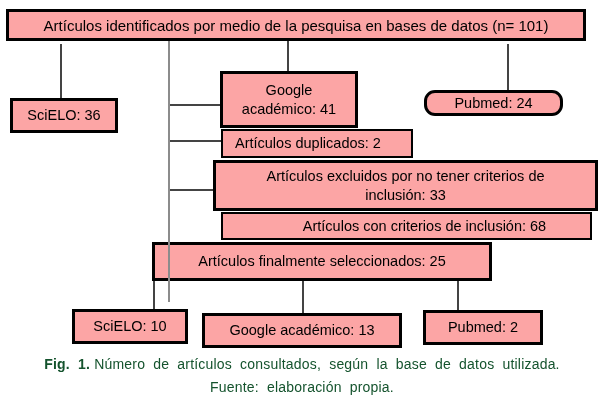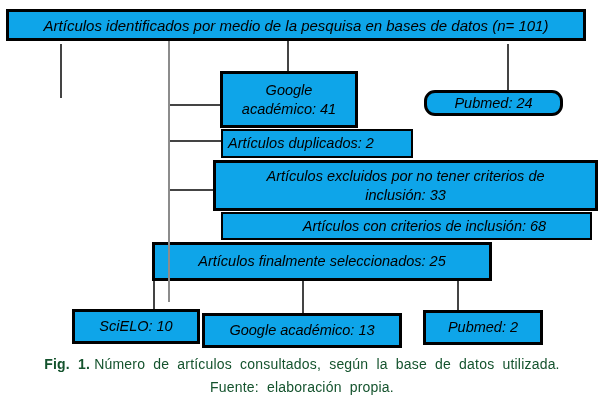--- a/index.html
+++ b/index.html
@@ -11,37 +11,36 @@
   .canvas {
     position: relative;
     width: 604px;
     height: 411px;
     background: #ffffff;
     overflow: hidden;
   }
   .node {
     position: absolute;
     box-sizing: border-box;
-    background: #0ea5e9;
+    background: #fca5a5;
     border: 3px solid #000000;
     color: #000000;
     display: flex;
     align-items: center;
     justify-content: center;
     text-align: center;
     font-size: 14.5px;
     line-height: 19px;
     z-index: 2;
-    font-style: italic;
   }
   .node.thin { border-width: 2px; }
   .node.left-text {
     justify-content: flex-start;
     text-align: left;
-    padding-left: 5px;
+    padding-left: 12px;
   }
   .line {
     position: absolute;
     background: #444444;
     z-index: 1;
   }
   .line.v { width: 1.5px; }
   .line.h { height: 1.5px; }
   .line.spine { background: #8c8c8c; z-index: 5; width: 1.5px; }
   .caption {
@@ -60,21 +59,21 @@
 
   
   #n-identified   { left: 6px;   top: 9px;   width: 580px; height: 32px; font-size: 15px; }
   #n-scielo36     { left: 10px;  top: 98px;  width: 108px; height: 35px; }
   #n-google41     { left: 220px; top: 71px;  width: 138px; height: 57px; padding: 12px 14px; }
   #n-pubmed24     { left: 424px; top: 90px;  width: 139px; height: 26px; border-radius: 11px; }
   #n-duplicated   { left: 221px; top: 129px; width: 192px; height: 29px; }
   #n-excluded     { left: 213px; top: 160px; width: 385px; height: 51px; padding: 0 28px; }
   #n-criteria     { left: 221px; top: 212px; width: 371px; height: 28px; padding-left: 36px; }
   #n-final        { left: 152px; top: 242px; width: 340px; height: 39px; }
-  #n-scielo10     { left: 72px;  top: 309px; width: 128px; height: 35px; }
+  #n-scielo10     { left: 72px;  top: 309px; width: 116px; height: 35px; }
   #n-google13     { left: 202px; top: 313px; width: 200px; height: 35px; }
   #n-pubmed2      { left: 423px; top: 310px; width: 120px; height: 35px; }
 
   
   #l-top-scielo   { left: 60px;  top: 44px;  height: 54px; }
   #l-spine        { left: 168px; top: 41px;  height: 261px; }
   #l-top-google   { left: 287px; top: 41px;  height: 30px; }
   #l-top-pubmed   { left: 507px; top: 44px;  height: 46px; }
   #l-br-google    { left: 168px; top: 104px; width: 52px; }
   #l-br-dup       { left: 168px; top: 140px; width: 53px; }
@@ -85,20 +84,23 @@
 </style>
 </head>
 <body>
 
 <div class="canvas">
 
   <div class="node" id="n-identified">
     <span>Artículos identificados por medio de la pesquisa en bases de datos (n= 101)</span>
   </div>
 
+  <div class="node" id="n-scielo36">
+    <span>SciELO: 36</span>
+  </div>
   <div class="node" id="n-google41">
     <span>Google académico: 41</span>
   </div>
   <div class="node" id="n-pubmed24">
     <span>Pubmed: 24</span>
   </div>
 
   <div class="node thin left-text" id="n-duplicated">
     <span>Artículos duplicados: 2</span>
   </div>

